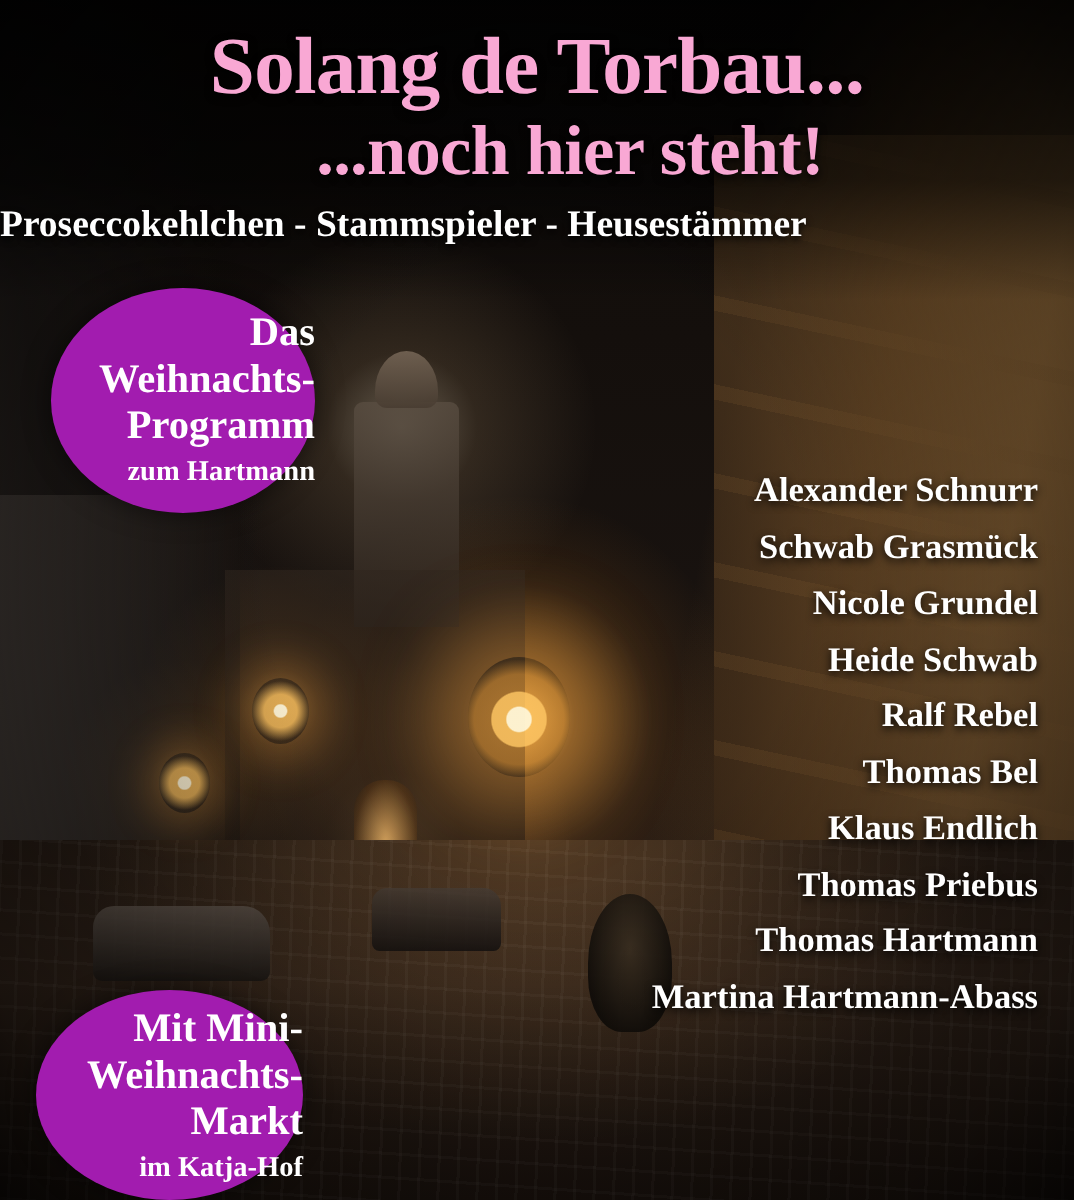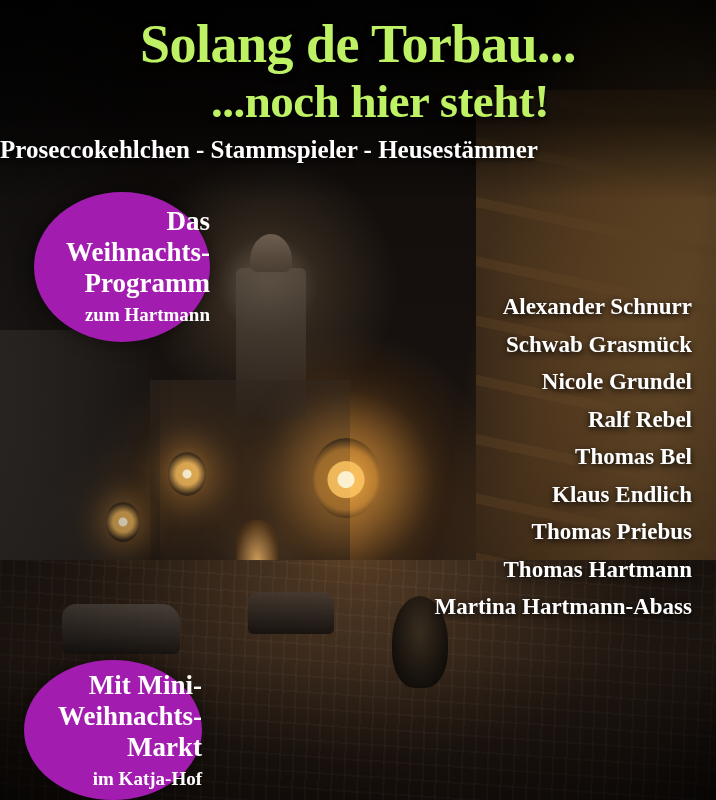--- a/index.html
+++ b/index.html
@@ -139,21 +139,21 @@
     position: absolute;
     left: 0; right: 0; top: 0; height: 200px;
     background: linear-gradient(180deg, rgba(0,0,0,0.85) 0%, rgba(0,0,0,0.6) 60%, rgba(0,0,0,0) 100%);
   }
 
   
   .headline {
     position: absolute;
     left: 0; right: 0; top: 14px;
     text-align: center;
-    color: #bef264;
+    color: #f9a8d4;
     font-weight: bold;
     letter-spacing: -0.5px;
     text-shadow: 0 2px 6px rgba(0,0,0,0.9);
   }
   .headline .line1 {
     font-size: 54px;
     line-height: 60px;
   }
   .headline .line2 {
     font-size: 47px;
@@ -193,21 +193,21 @@
     left: 24px; top: 660px;
     width: 178px; height: 140px;
   }
   .badge-market .b-line { font-size: 27px; line-height: 31px; }
   .badge-market .b-small { font-size: 19px; line-height: 25px; margin-top: 3px; }
 
   
   .cast {
     position: absolute;
     right: 24px;
-    top: 288px;
+    top: 308px;
     text-align: right;
     color: #ffffff;
     font-size: 23px;
     line-height: 37.5px;
     font-weight: bold;
     text-shadow: 0 2px 6px rgba(0,0,0,0.95);
   }
   .cast div { white-space: nowrap; }
 </style>
 </head>
@@ -250,20 +250,21 @@
     <div class="b-line">Mit Mini-</div>
     <div class="b-line">Weihnachts-</div>
     <div class="b-line">Markt</div>
     <div class="b-small">im Katja-Hof</div>
   </div>
 
   <div class="cast">
     <div>Alexander Schnurr</div>
     <div>Schwab Grasmück</div>
     <div>Nicole Grundel</div>
+    <div>Heide Schwab</div>
     <div>Ralf  Rebel</div>
     <div>Thomas Bel</div>
     <div>Klaus Endlich</div>
     <div>Thomas Priebus</div>
     <div>Thomas Hartmann</div>
     <div>Martina Hartmann-Abass</div>
   </div>
 
 </div>
 

